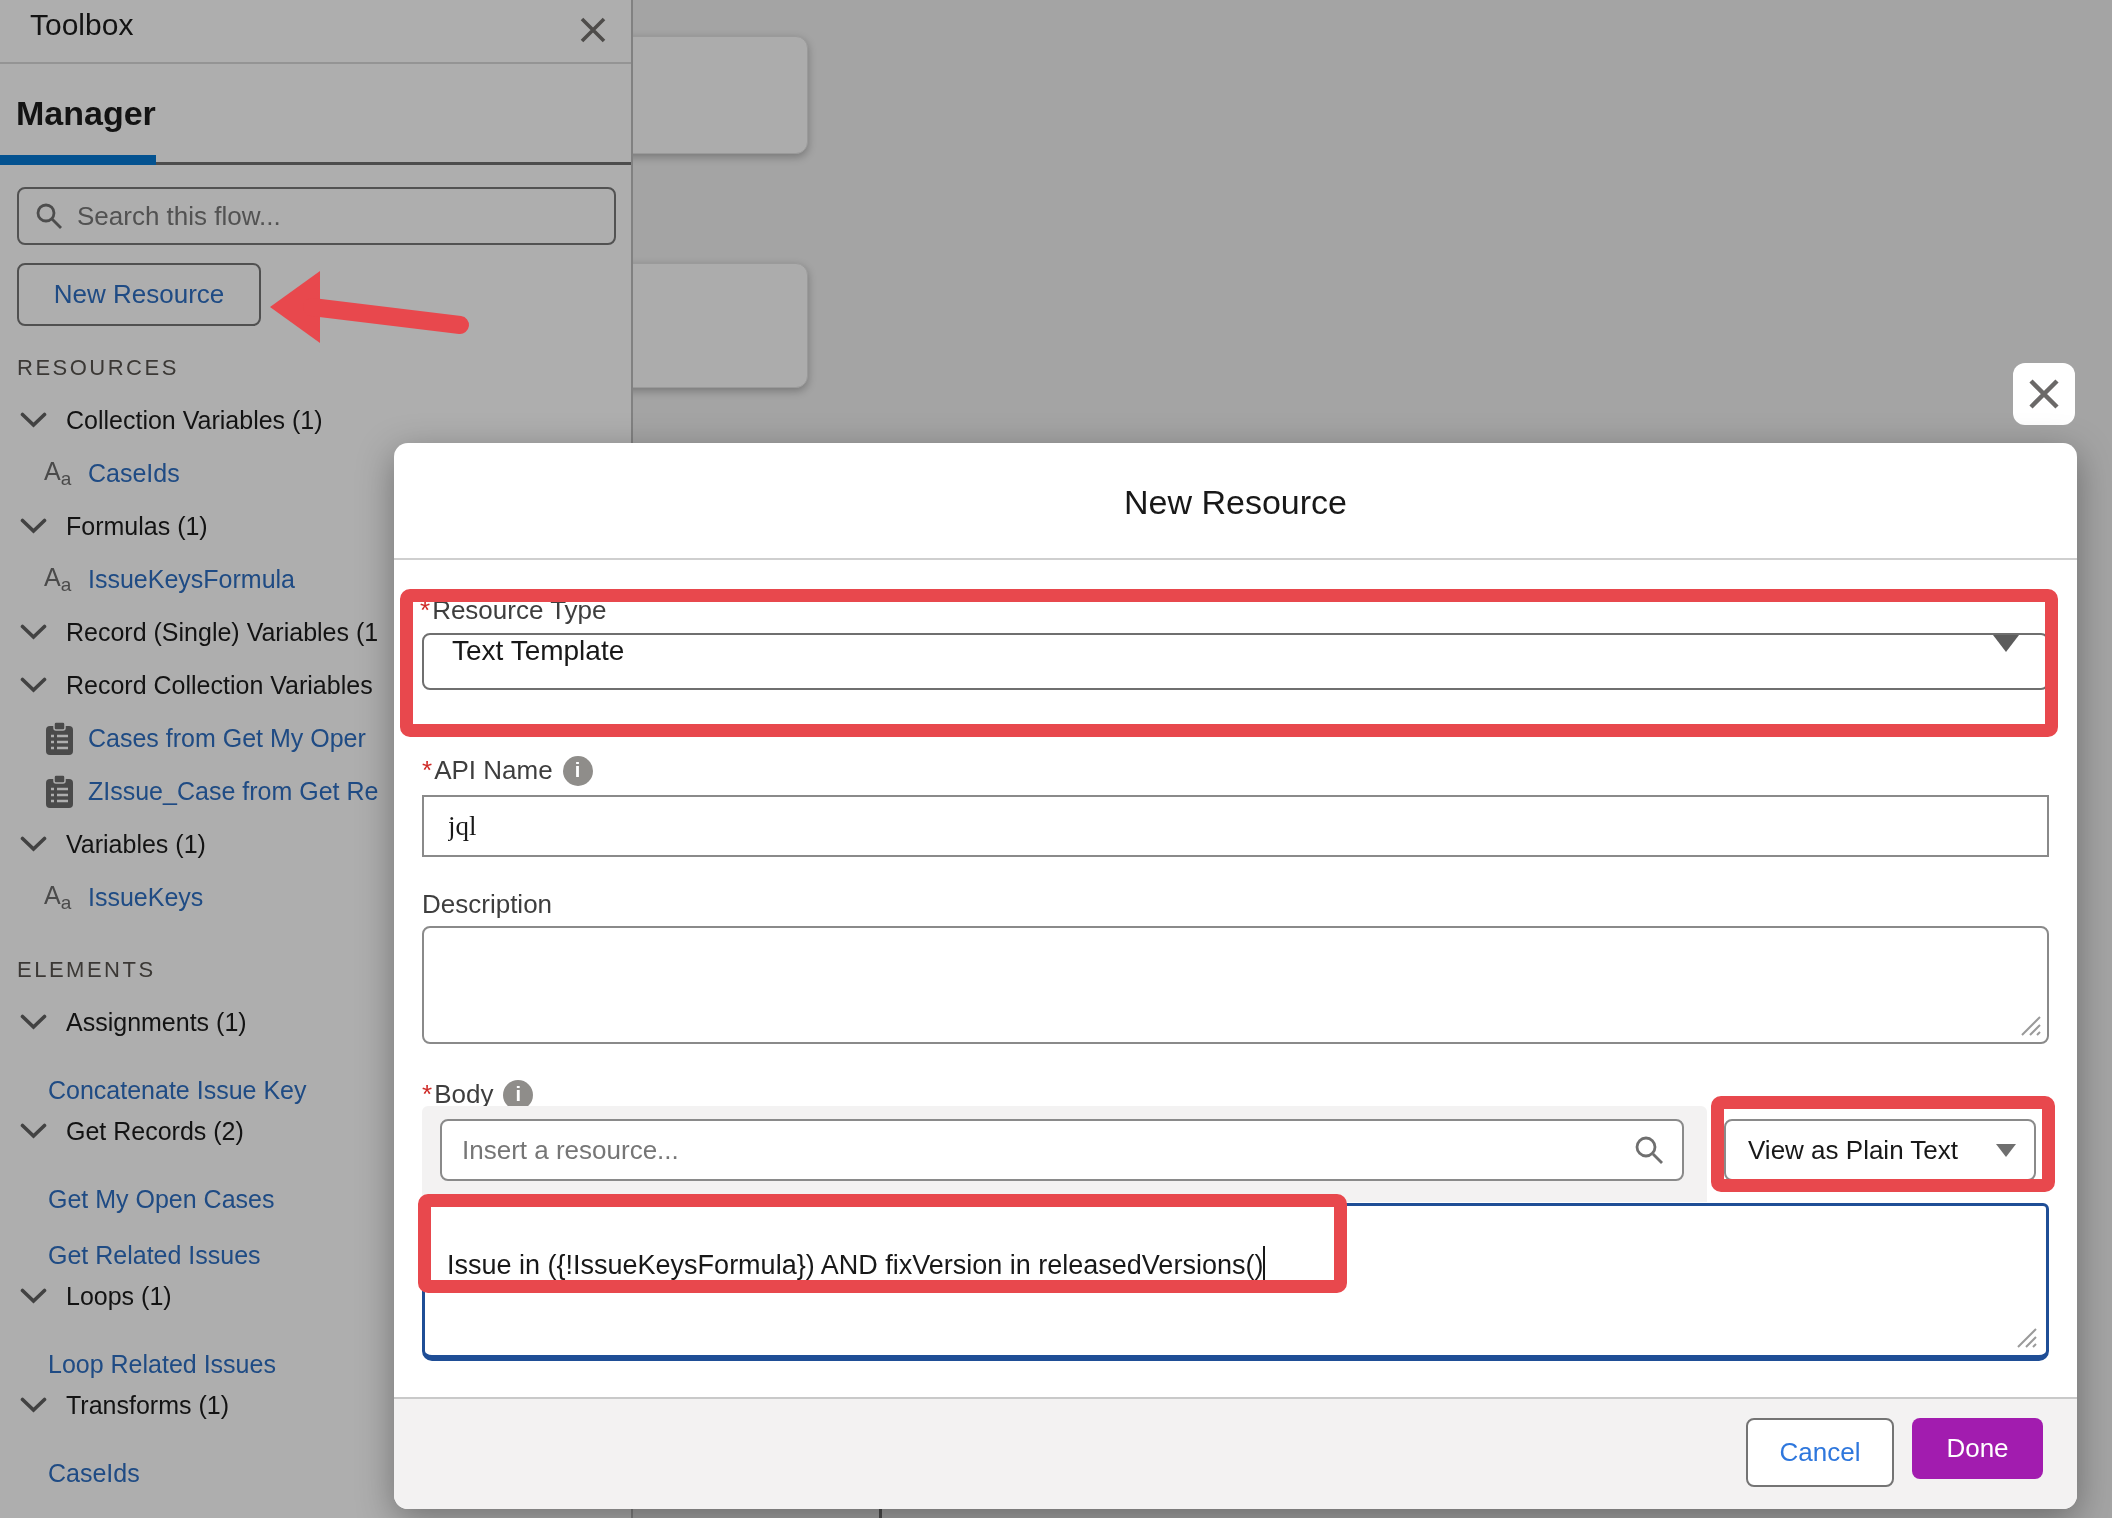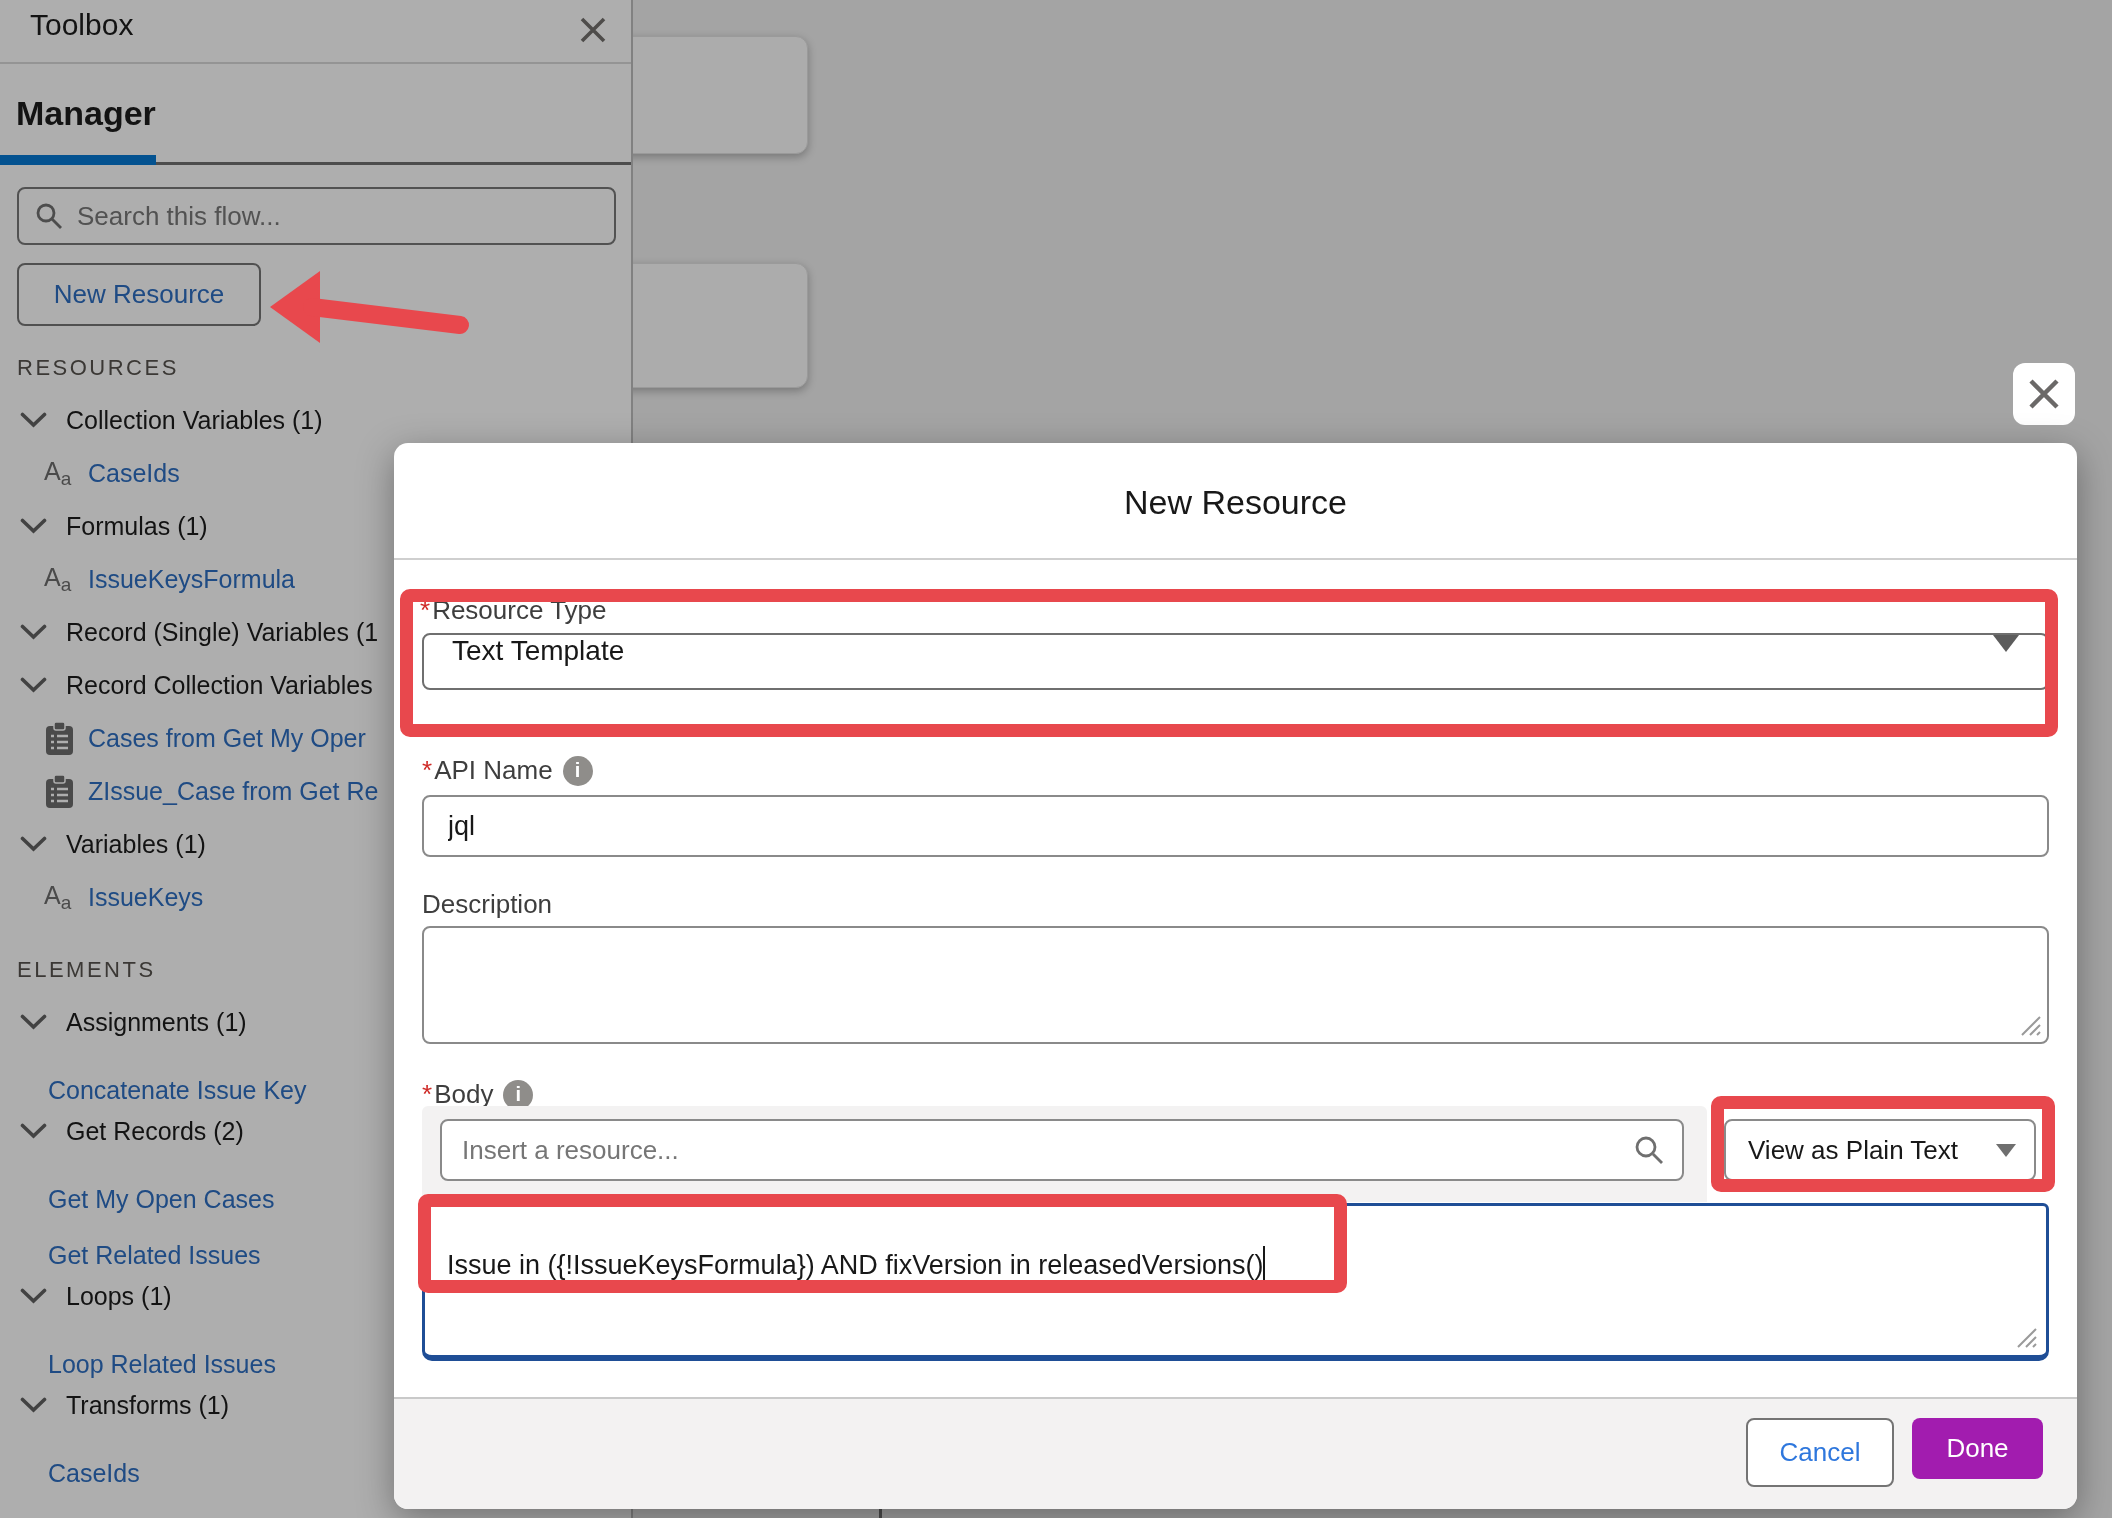--- a/index.html
+++ b/index.html
@@ -97,22 +97,22 @@
     display:flex; align-items:flex-start; padding:0 28px; cursor:pointer;
   }
   #rt-select .sel-text { font-size:28px; color:#181818; flex:1; }
   .caret-down { width:0; height:0; border-left:13px solid transparent;
     border-right:13px solid transparent; border-top:17px solid #5c5c5c; }
   .caret-down.small { border-left-width:10px; border-right-width:10px; border-top-width:13px; border-top-color:#6f6f6f; }
 
   #api-label { left:28px; top:312px; }
   #api-input {
     position:absolute; left:28px; top:352px; width:1627px; height:62px;
-    border:2px solid #8a8a8a; border-radius:8px; font-size:27px; color:#181818;
-    padding:0 24px; font-family:Liberation Sans, sans-serif; outline:none;
+    border:2px solid #8a8a8a; border-radius:0; font-size:27px; color:#181818;
+    padding:0 24px; font-family:Liberation Serif, serif; outline:none;
   }
   #desc-label { left:28px; top:446px; }
   #desc-textarea {
     position:absolute; left:28px; top:483px; width:1627px; height:118px;
     border:2px solid #8a8a8a; border-radius:8px; resize:none; outline:none;
     font-family:"Liberation Sans", sans-serif; font-size:26px; padding:12px 20px;
   }
   .resize-glyph { position:absolute; }
 
   #body-label { left:28px; top:636px; }

